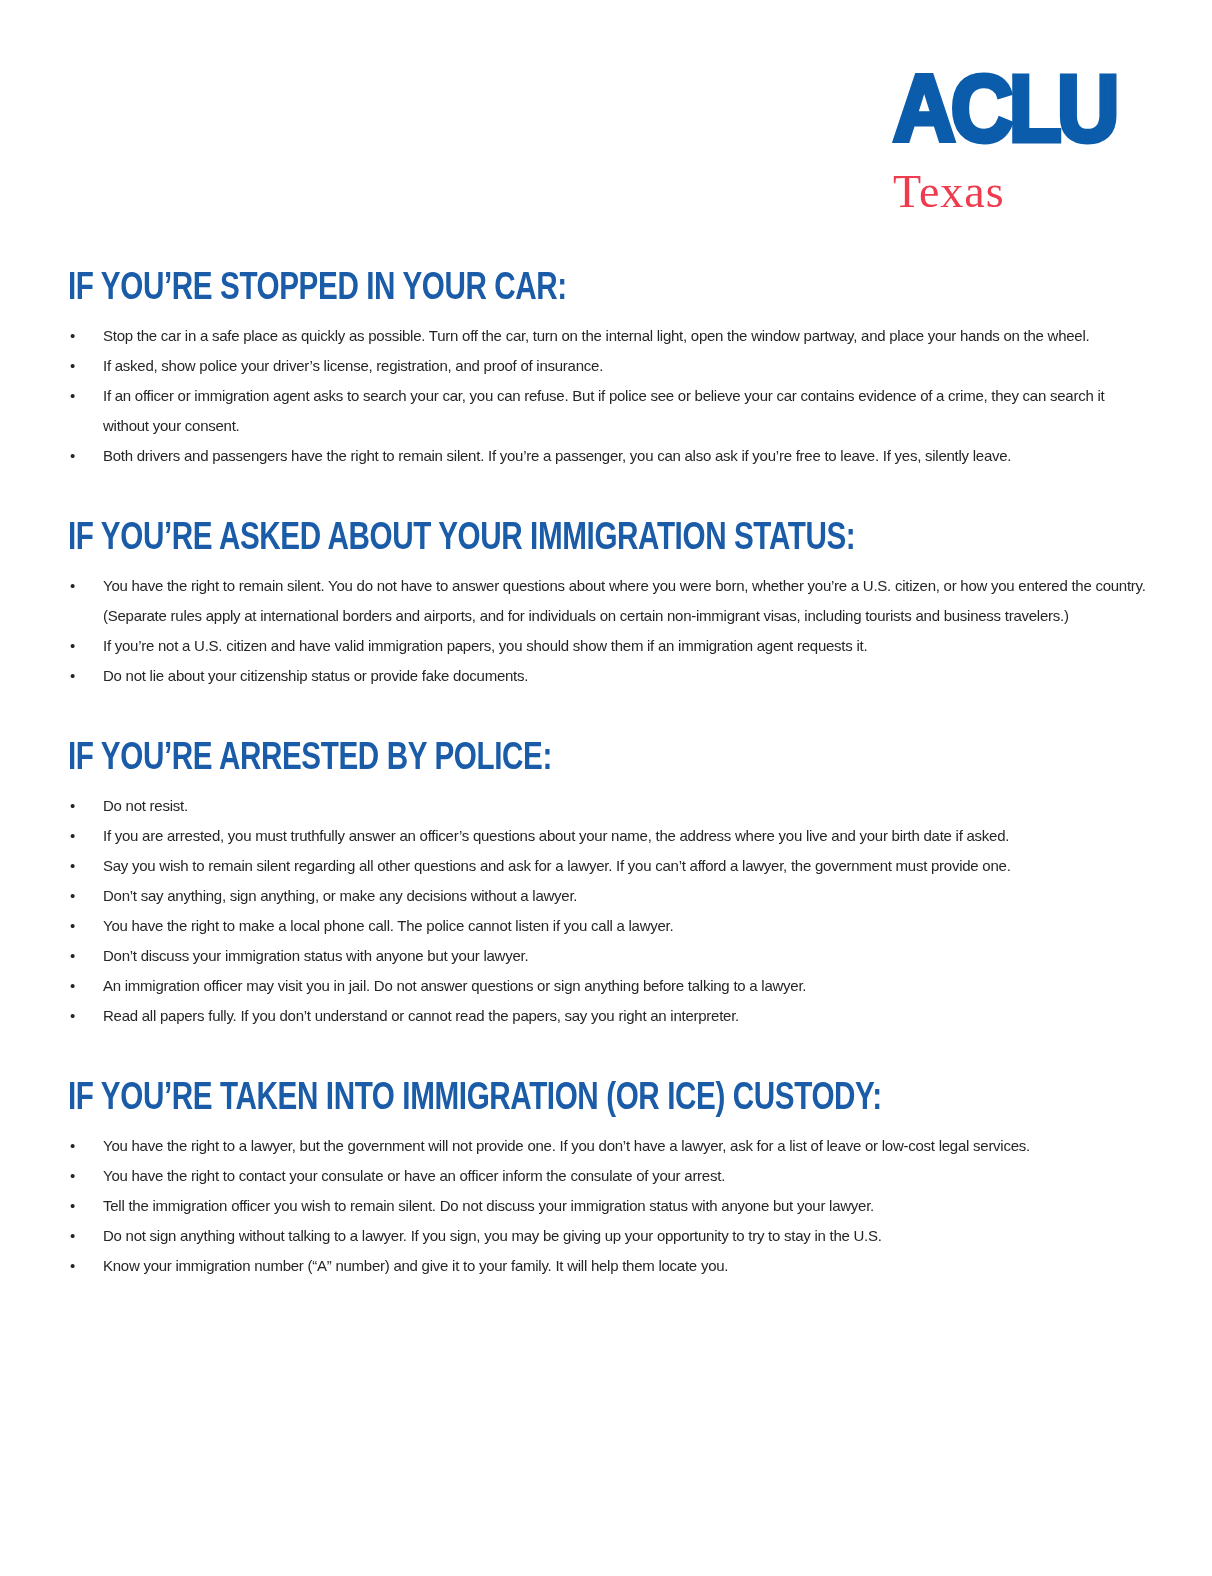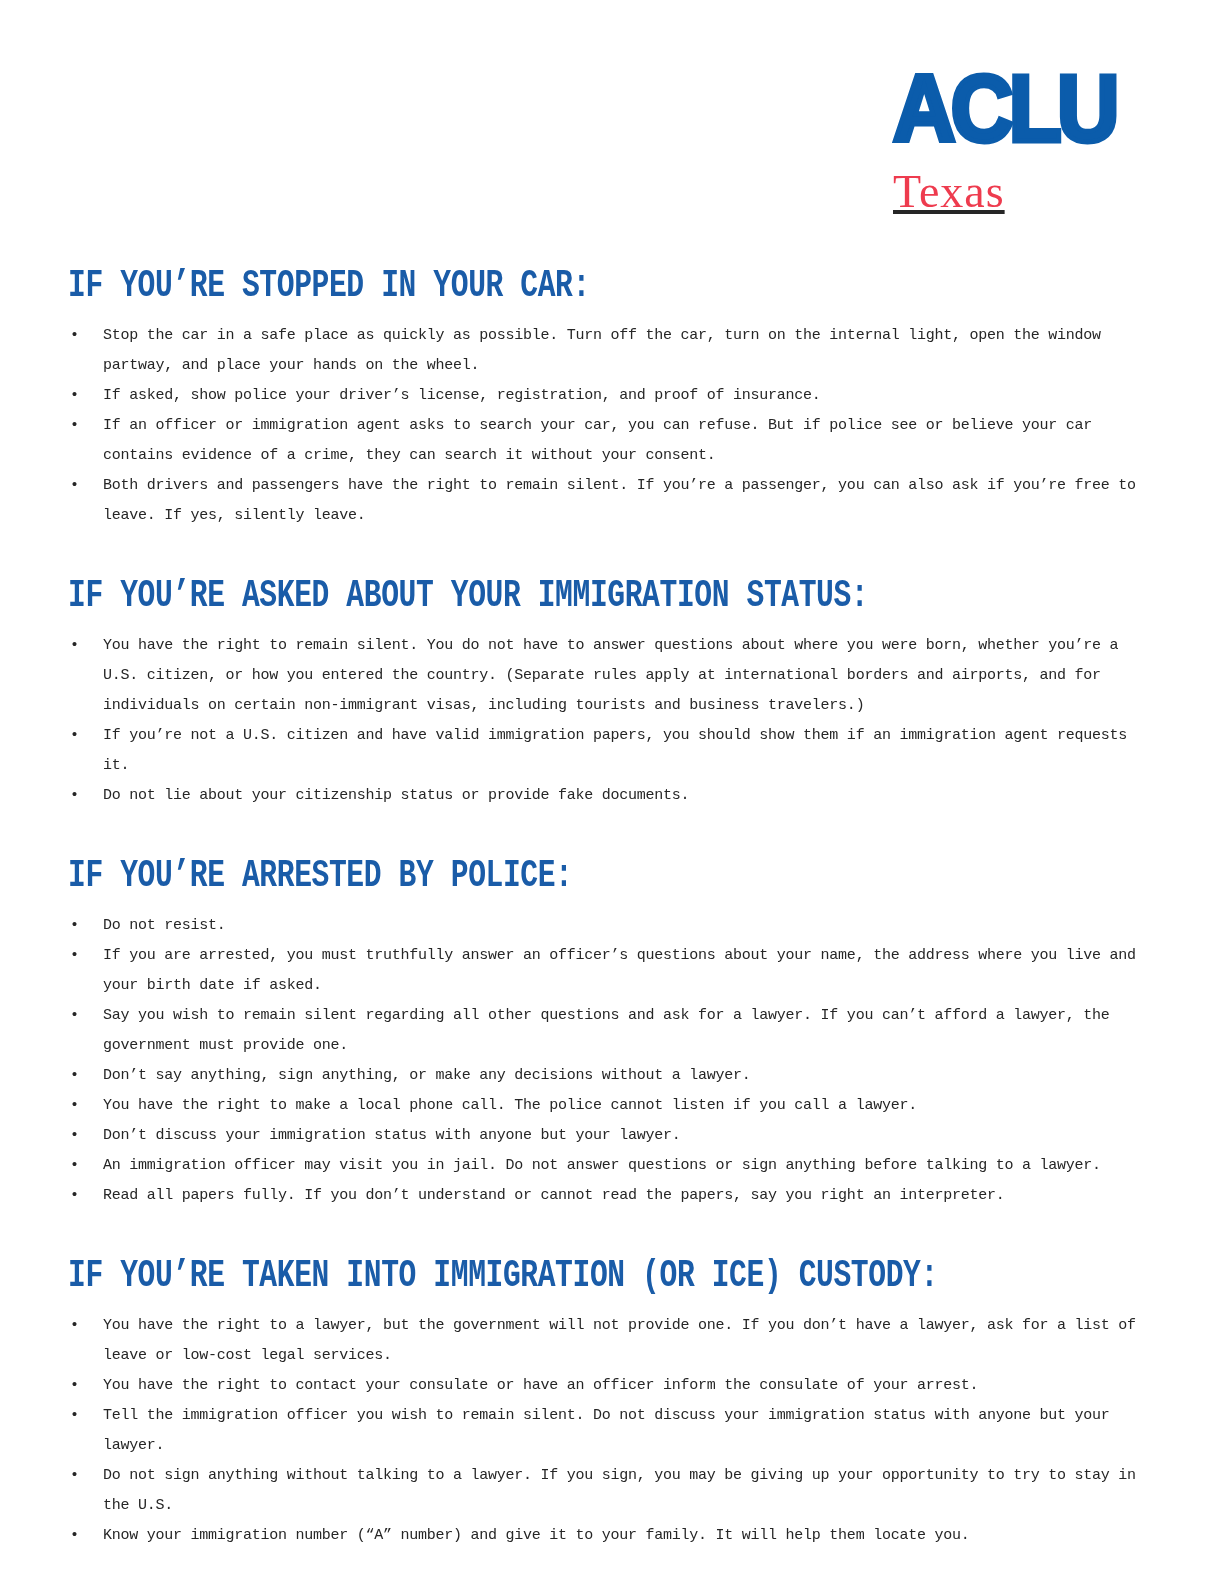--- a/index.html
+++ b/index.html
@@ -52,21 +52,21 @@
   .disclaimer {
     margin: 4px 0 0 72px;
     width: 252px;
     flex: 0 0 auto;
     font-size: 17.5px;
     line-height: 1.33;
     color: #1d1d1d;
     letter-spacing: -0.2px;
   }
 
-  .logo-block { margin-left: auto; width: 255px; flex: 0 0 auto; padding-top: 2px; text-decoration: underline; }
+  .logo-block { margin-left: auto; width: 255px; flex: 0 0 auto; padding-top: 2px; }
   .logo-aclu {
     font-size: 94px;
     font-weight: bold;
     line-height: 0.95;
     color: var(--aclu-blue);
     -webkit-text-stroke: 5px var(--aclu-blue);
     letter-spacing: -5px;
     white-space: nowrap;
     display: inline-block;
     transform: scaleX(0.92);
@@ -76,21 +76,21 @@
     font-family: "Liberation Serif", serif;
     font-size: 46px;
     line-height: 1.0;
     color: var(--texas-red);
     margin-top: 16px;
     letter-spacing: 1px;
   }
 
   
   .content { display: block; }
-  .kyr-section { margin-top: 46px; font-family: Liberation Mono, monospace; }
+  .kyr-section { margin-top: 46px; }
   .kyr-section:first-child { margin-top: 52px; }
   .sec-heading {
     margin: 0 0 16px 0;
     font-size: 38px;
     font-weight: bold;
     line-height: 1.0;
     color: var(--heading-blue);
     white-space: nowrap;
     display: inline-block;
     transform: scaleX(0.78);

